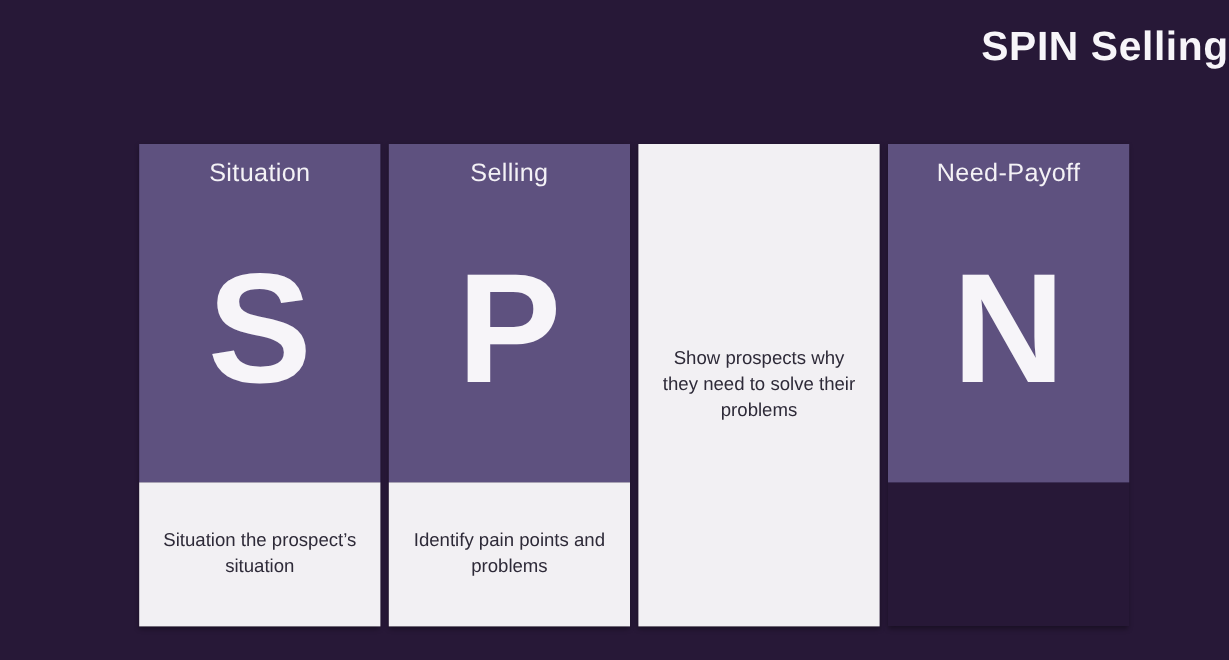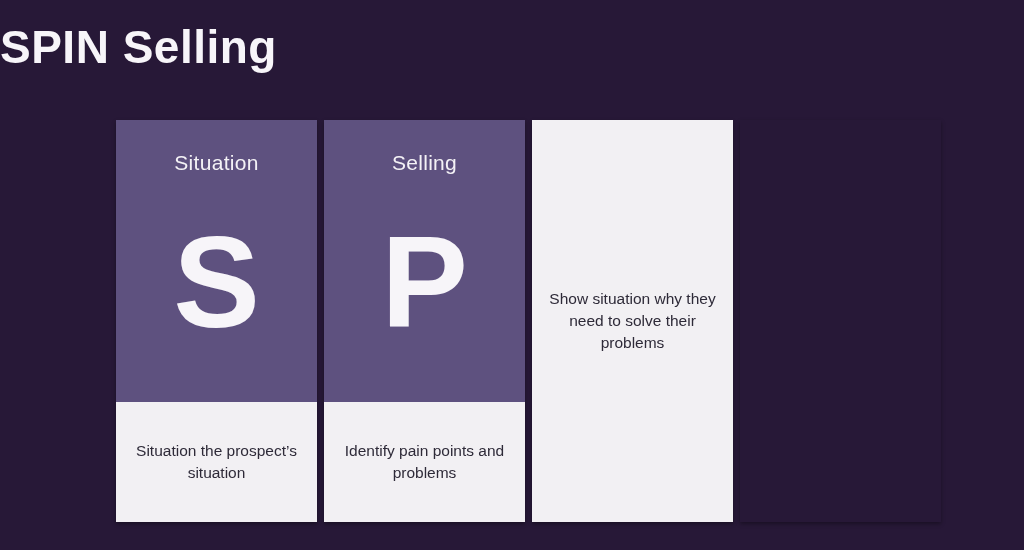--- a/index.html
+++ b/index.html
@@ -17,22 +17,22 @@
     background:var(--background);
     font-family:"Liberation Sans", sans-serif;
     position:relative;
     overflow:hidden;
   }
   .title{
     position:absolute;
     top:20px;left:0;
     width:100%;
     margin:0;
-    text-align:left;
-    font-size:46px;
+    text-align:right;
+    font-size:34px;
     font-weight:700;
     letter-spacing:0.5px;
     color:var(--title-text);
   }
   .grid{
     position:absolute;
     left:116px;top:120px;
     width:825px;height:402px;
     display:grid;
     grid-template-columns:repeat(4,1fr);
@@ -42,21 +42,21 @@
     display:flex;
     flex-direction:column;
     box-shadow:0 2px 4px rgba(0,0,0,0.35);
   }
   .top{
     height:282px;
     background:var(--panel-purple);
     display:flex;
     flex-direction:column;
     align-items:center;
-    padding-top:30px;
+    padding-top:12px;
     box-sizing:border-box;
   }
   .label{
     font-size:21px;
     font-weight:500;
     letter-spacing:0.3px;
     color:var(--label-text);
     line-height:1.2;
   }
   .letter{
@@ -114,21 +114,25 @@
         <div class="label">Selling</div>
         <div class="letter">P</div>
       </div>
       <div class="bottom">
         <p class="desc">Identify pain points and problems</p>
       </div>
     </div>
 
     <div class="col">
       <div class="bottom">
-        <p class="desc">Show situation why they need to solve their problems</p>
+        <p class="desc">Show prospects why they need to solve their problems</p>
       </div>
     </div>
 
     <div class="col">
+      <div class="top">
+        <div class="label">Need-Payoff</div>
+        <div class="letter">N</div>
+      </div>
     </div>
 
   </div>
 </div>
 
 </body></html>

